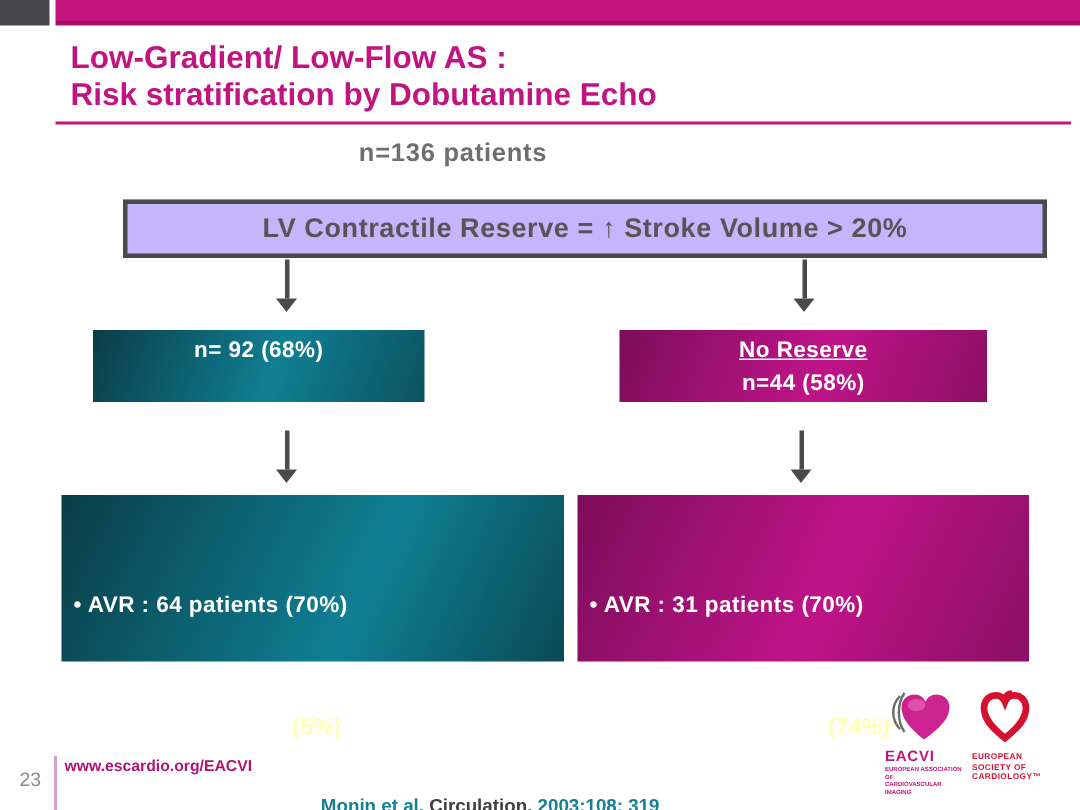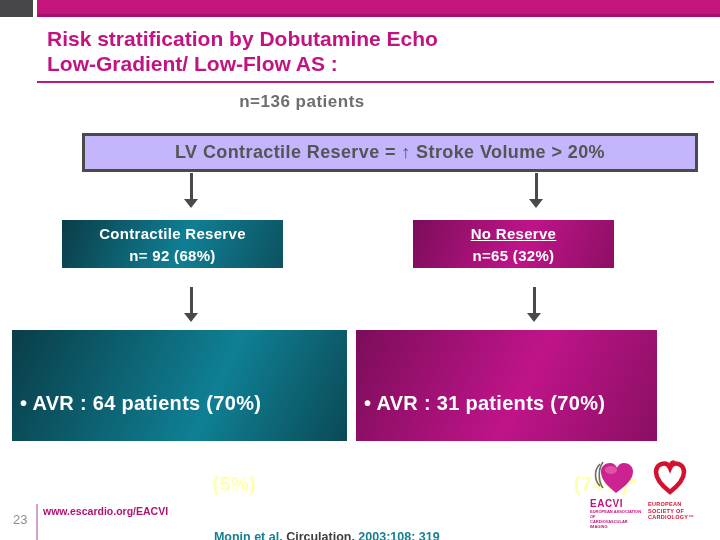--- a/index.html
+++ b/index.html
@@ -26,27 +26,27 @@
   .arrow .shaft{width:3px;height:26px;background:#4a4a4a;margin:0 auto;}
   .arrow .head{width:0;height:0;margin:0 auto;
     border-left:7px solid transparent;border-right:7px solid transparent;
     border-top:9px solid #4a4a4a;}
   
   .group-box{position:absolute;top:220px;height:48px;text-align:center;color:#fff;
     font-weight:bold;font-size:15px;line-height:22px;padding-top:3px;box-sizing:border-box;
     letter-spacing:.3px;}
   .group-left{left:62px;width:221px;
     background:linear-gradient(110deg,#0a3d48 0%,#107f93 55%,#0c5260 100%);}
-  .group-right{left:413px;width:201px;
+  .group-right{left:413px;width:245px;
     background:linear-gradient(110deg,#7c0d5a 0%,#bf1489 55%,#8c0f64 100%);}
   .underlined{text-decoration:underline;}
   
   .outcome-box{position:absolute;top:330px;height:111px;box-sizing:border-box;
-    color:#fff;font-weight:bold;font-size:20px;line-height:27px;padding:6px 8px;
-    letter-spacing:.3px;white-space:pre;}
+    color:#fff;font-weight:bold;font-size:15px;line-height:27px;padding:6px 8px;
+    letter-spacing:.3px;white-space:pre;margin-left:29px;}
   .outcome-left{left:12px;width:335px;
     background:linear-gradient(115deg,#0a3d48 0%,#0f8094 60%,#0b4removed955 100%);
     background:linear-gradient(115deg,#0a3d48 0%,#0f8094 60%,#0b4955 100%);}
   .outcome-right{left:356px;width:301px;
     background:linear-gradient(115deg,#7c0d5a 0%,#bf1489 55%,#8a0f63 100%);}
   .hl{color:#ffffb0;}
   
   .footnote{position:absolute;left:38px;top:476px;color:#8e8e8e;font-size:15px;letter-spacing:1px;}
   .page-number{position:absolute;left:13px;top:512px;color:#8e8e8e;font-size:13px;}
   .footer-vline{position:absolute;left:36px;top:504px;width:2px;height:36px;background:#a59;opacity:.55;}
@@ -64,44 +64,43 @@
 </style>
 </head>
 <body>
 
 <div id="slide">
 
   <div class="corner-block"></div>
   <div class="top-bar"></div>
 
   <div class="title">
+    <div>Low-Gradient/ Low-Flow AS :</div>
     <div>Risk stratification by Dobutamine Echo</div>
-    <div>Low-Gradient/ Low-Flow AS :</div>
   </div>
   <div class="title-rule"></div>
   <div class="subtitle">n=136 patients</div>
 
   <div class="criterion-box">LV Contractile Reserve = ↑ Stroke Volume &gt; 20%</div>
 
   <div class="arrow" style="left:183px;top:173px;">
     <div class="shaft"></div>
     <div class="head"></div>
   </div>
   <div class="arrow" style="left:528px;top:173px;">
     <div class="shaft"></div>
     <div class="head"></div>
   </div>
 
   <div class="group-box group-left">
-    <div>Contractile Reserve</div>
     <div>n= 92 (68%)</div>
   </div>
   <div class="group-box group-right">
     <div class="underlined">No Reserve</div>
-    <div>n=65 (32%)</div>
+    <div>n=44 (58%)</div>
   </div>
 
   <div class="arrow" style="left:183px;top:287px;">
     <div class="shaft"></div>
     <div class="head"></div>
   </div>
   <div class="arrow" style="left:526px;top:287px;">
     <div class="shaft"></div>
     <div class="head"></div>
   </div>

